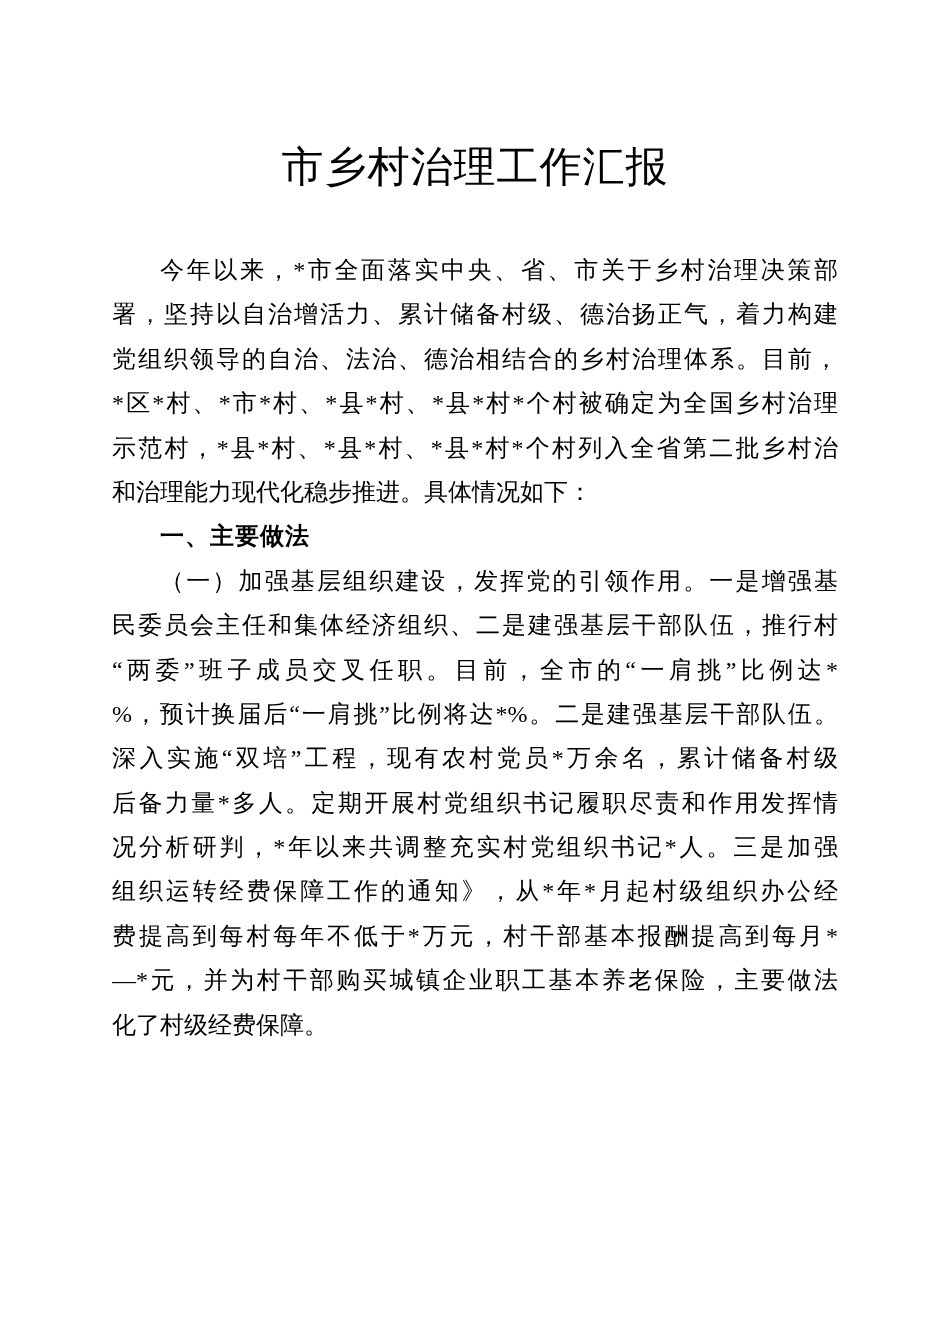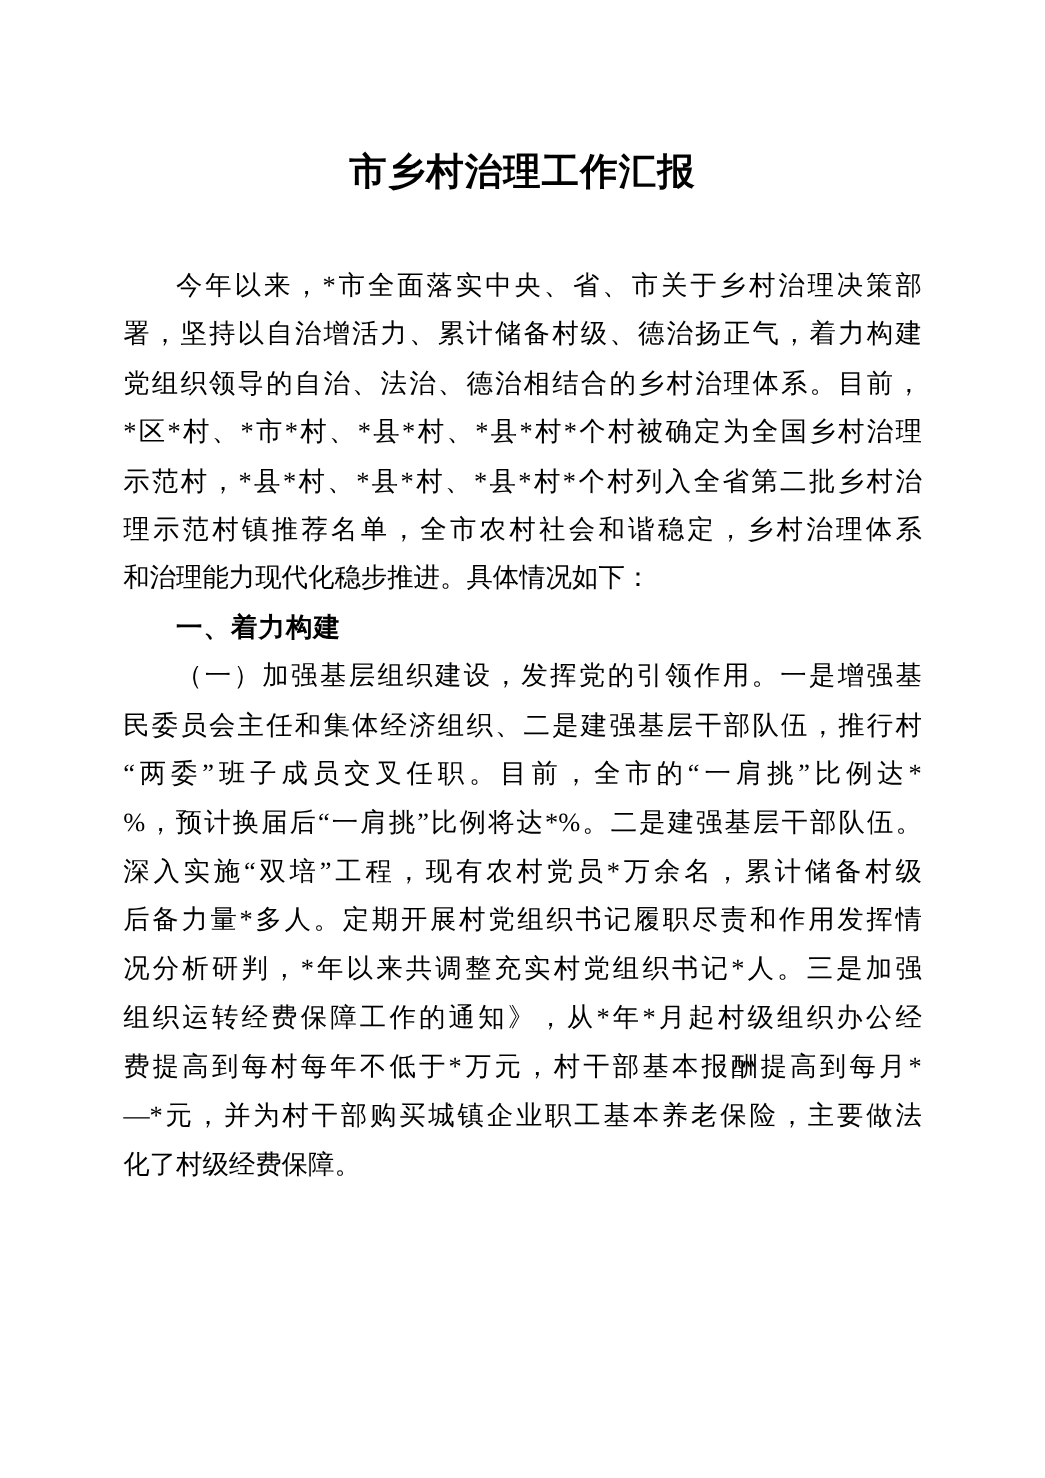--- a/index.html
+++ b/index.html
@@ -12,26 +12,27 @@
     width: 950px;
     height: 1344px;
     background: #ffffff;
     box-sizing: border-box;
     padding: 130px 112px 0 112px;
     overflow: hidden;
     color: #000000;
   }
   .doc-title {
     font-family: "Liberation Serif", "DejaVu Serif", serif;
-    font-size: 34px;
+    font-size: 42px;
     line-height: 54px;
-    font-weight: bold;
+    font-weight: normal;
     text-align: center;
     letter-spacing: 1px;
     color: #000000;
+    margin-top: 10px;
   }
   .content {
     margin-top: 54px;
     font-family: "Liberation Serif", "DejaVu Serif", serif;
     color: #000000;
   }
   .line {
     height: 44.4px;
     line-height: 44.4px;
     font-size: 24px;
@@ -62,24 +63,23 @@
 
   <div class="doc-title">市乡村治理工作汇报</div>
 
   <div class="content">
 
     <div class="line jl ind">今年以来，*市全面落实中央、省、市关于乡村治理决策部</div>
     <div class="line jl">署，坚持以自治增活力、累计储备村级、德治扬正气，着力构建</div>
     <div class="line jl">党组织领导的自治、法治、德治相结合的乡村治理体系。目前，</div>
     <div class="line jl">*区*村、*市*村、*县*村、*县*村*个村被确定为全国乡村治理</div>
     <div class="line jl">示范村，*县*村、*县*村、*县*村*个村列入全省第二批乡村治</div>
-    <div class="line jl">理示范村镇推荐名单，全市农村社会和谐稳定，乡村治理体系</div>
     <div class="line">和治理能力现代化稳步推进。具体情况如下：</div>
 
-    <div class="line heading ind">一、着力构建</div>
+    <div class="line heading ind">一、主要做法</div>
 
     <div class="line jl ind">（一）加强基层组织建设，发挥党的引领作用。一是增强基</div>
     <div class="line jl">民委员会主任和集体经济组织、二是建强基层干部队伍，推行村</div>
     <div class="line jl">“两委”班子成员交叉任职。目前，全市的“一肩挑”比例达*</div>
     <div class="line jl">%，预计换届后“一肩挑”比例将达*%。二是建强基层干部队伍。</div>
     <div class="line jl">深入实施“双培”工程，现有农村党员*万余名，累计储备村级</div>
     <div class="line jl">后备力量*多人。定期开展村党组织书记履职尽责和作用发挥情</div>
     <div class="line jl">况分析研判，*年以来共调整充实村党组织书记*人。三是加强</div>
     <div class="line jl">组织运转经费保障工作的通知》，从*年*月起村级组织办公经</div>
     <div class="line jl">费提高到每村每年不低于*万元，村干部基本报酬提高到每月*</div>

